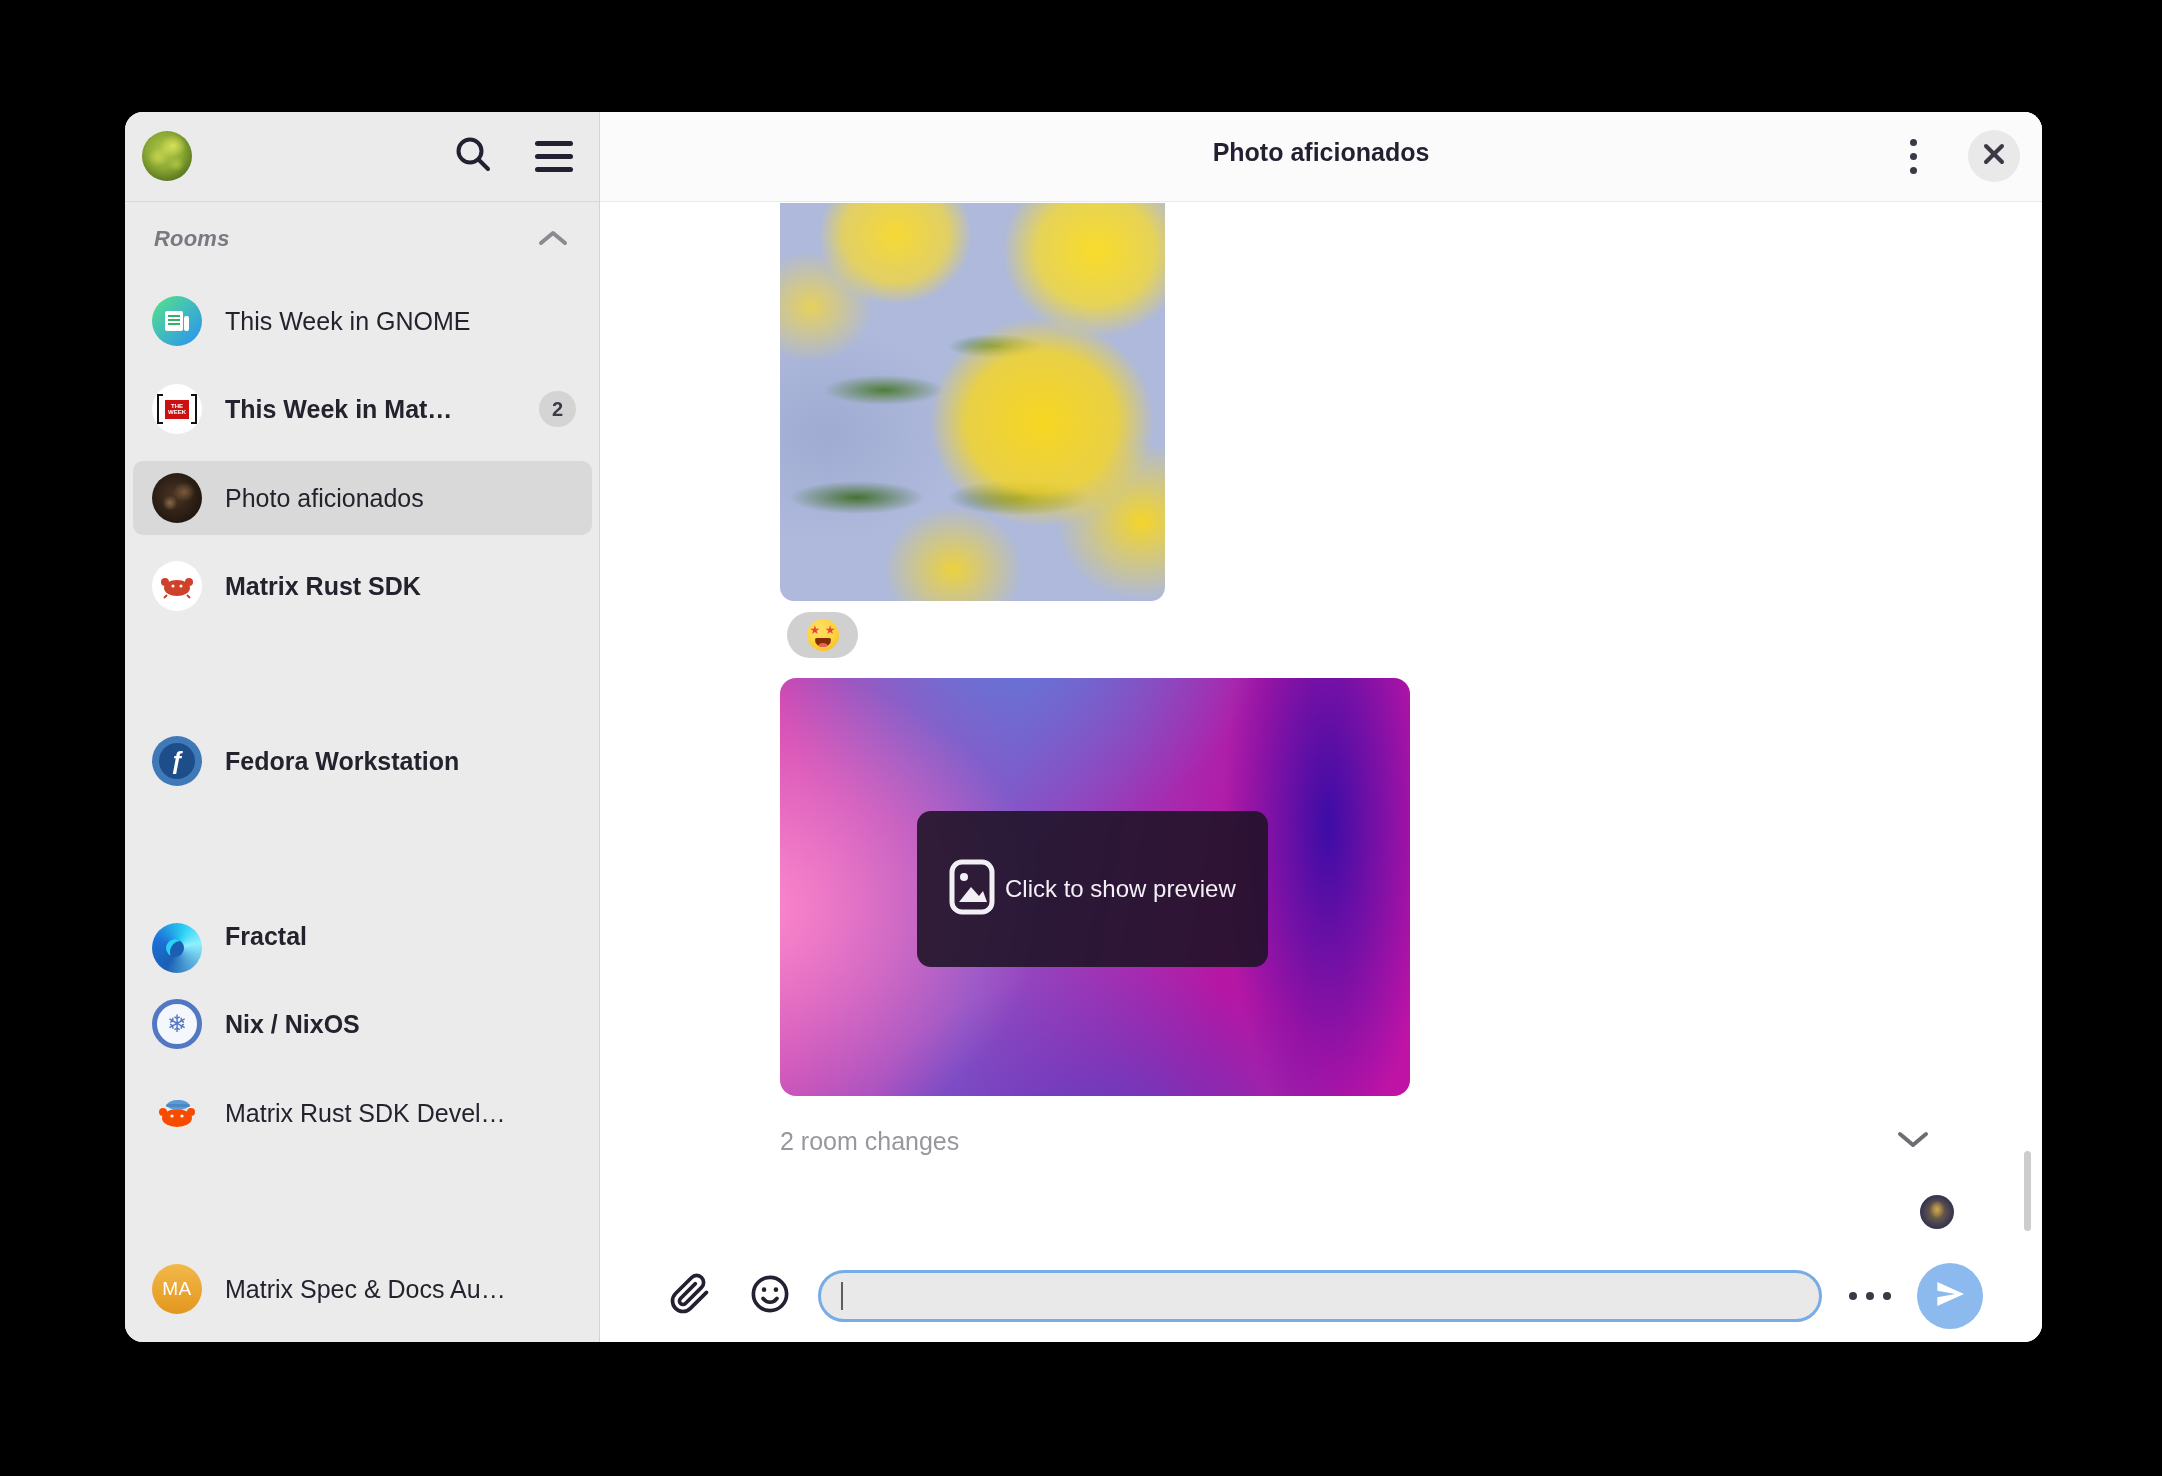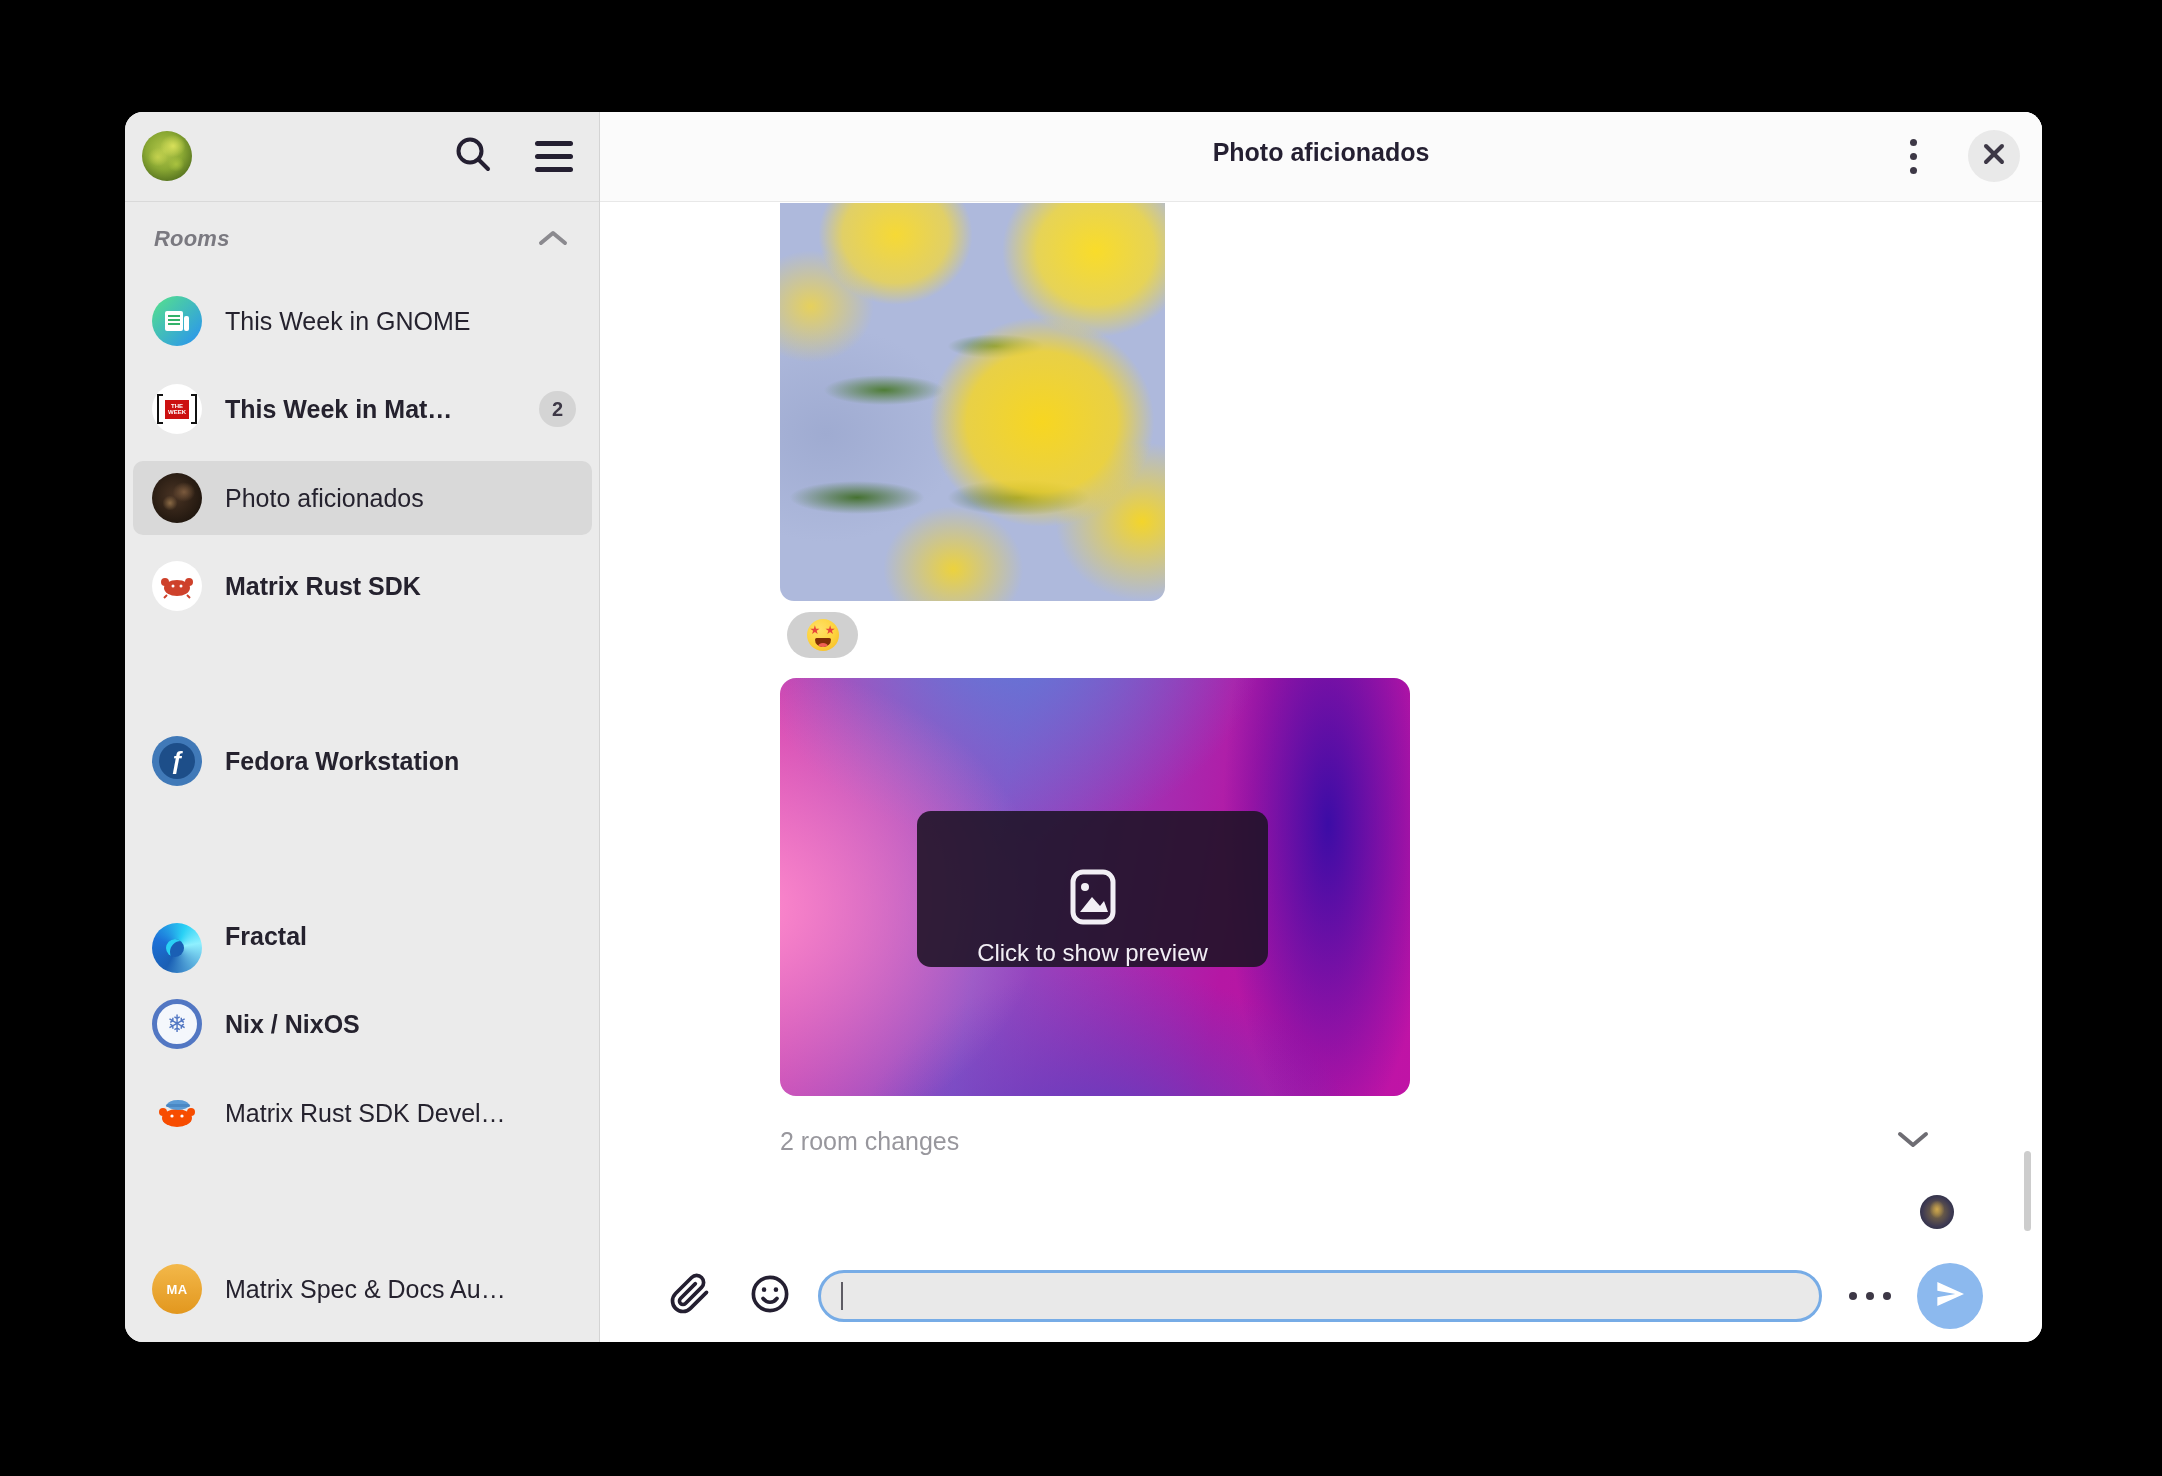--- a/index.html
+++ b/index.html
@@ -68,21 +68,21 @@
   .av-rust { background:#fff; }
   .av-nautilus { background:#5a564c; }
   .av-fedora { background:#4079b8; }
   .fedora-inner { width:36px; height:36px; border-radius:50%; background:#1d4e89; color:#fff; font-size:24px; font-style:italic; font-weight:700; display:flex; align-items:center; justify-content:center; }
   .av-spec { background: radial-gradient(20px 18px at 48% 35%, #cdb58d 0%, rgba(205,181,141,0) 70%), radial-gradient(circle at 45% 50%, #a5825a 0%, #6e5436 55%, #3c2d1c 100%); }
   .av-fractal { background: conic-gradient(from 210deg at 52% 48%, #1a5fb4 0deg, #1c71d8 80deg, #2ad1f5 170deg, #8ff0ff 230deg, #1a5fb4 360deg); position:relative; }
   .fractal-core { position:absolute; left:14px; top:16px; width:18px; height:18px; border-radius:50%; background:#1a5fb4; box-shadow:6px 4px 0 -2px #2ad1f5 inset; }
   .av-nix { background:#f4f7fc; border:5px solid #5277c3; color:#5277c3; font-size:24px; line-height:1; }
   .av-ferris { background:transparent; }
   .av-gnome { background:#3584e4; }
-  .av-ma { background:linear-gradient(180deg,#f3b84a 0%,#e2971e 100%); color:#fff; font-size:13px; font-weight:700; letter-spacing:.5px; }
+  .av-ma { background:linear-gradient(180deg,#f3b84a 0%,#e2971e 100%); color:#fff; font-size:19px; font-weight:400; letter-spacing:.5px; }
 
   
   .main { position:relative; flex:1; height:100%; background:#fff; }
   .main-header {
     position:absolute; left:0; top:0; width:100%; height:90px; background:#fbfbfb;
     border-bottom:1px solid #e8e8e8;
   }
   .room-title {
     position:absolute; left:0; right:0; top:26px; text-align:center;
     font-size:25px; font-weight:700; color:#241f31;
@@ -130,21 +130,21 @@
     position:absolute; left:180px; top:475px; width:630px; height:418px; border-radius:16px; overflow:hidden;
     background-image:
       radial-gradient(520px 420px at -6% 55%, #ff8ccd 0%, rgba(255,140,205,0) 58%),
       radial-gradient(430px 360px at 36% -12%, #5f7ad8 0%, rgba(95,122,216,0) 60%),
       radial-gradient(170px 520px at 87% 35%, #3c0ca6 0%, rgba(60,12,166,0) 62%),
       radial-gradient(420px 320px at 52% 115%, #5b3fc0 0%, rgba(91,63,192,0) 60%),
       linear-gradient(100deg, #d23fae 0%, #8a51c6 35%, #b517a4 70%, #c013a6 100%);
   }
   .preview-btn {
     position:absolute; left:137px; top:133px; width:351px; height:156px; border-radius:14px;
-    background:rgba(28,18,36,.88); display:flex; flex-direction:column; align-items:center; justify-content:flex-end; gap:10px;
+    background:rgba(28,18,36,.88); display:flex; flex-direction:row; align-items:center; justify-content:flex-start; gap:10px;padding-left:32px;
   }
   .preview-label { color:#f2eff5; font-size:24px; }
 
   .status-row { position:absolute; left:180px; top:913px; height:50px; display:flex; align-items:center; }
   .status-label { color:#98979d; font-size:25px; }
   .status-expand { position:absolute; left:1285px; top:913px; width:56px; height:50px; display:flex; align-items:center; justify-content:center; }
 
   .read-receipt {
     position:absolute; left:1320px; top:992px; width:34px; height:34px; border-radius:50%;
     background: radial-gradient(10px 12px at 50% 42%, #cfa84e 0%, rgba(207,168,78,0) 75%),

